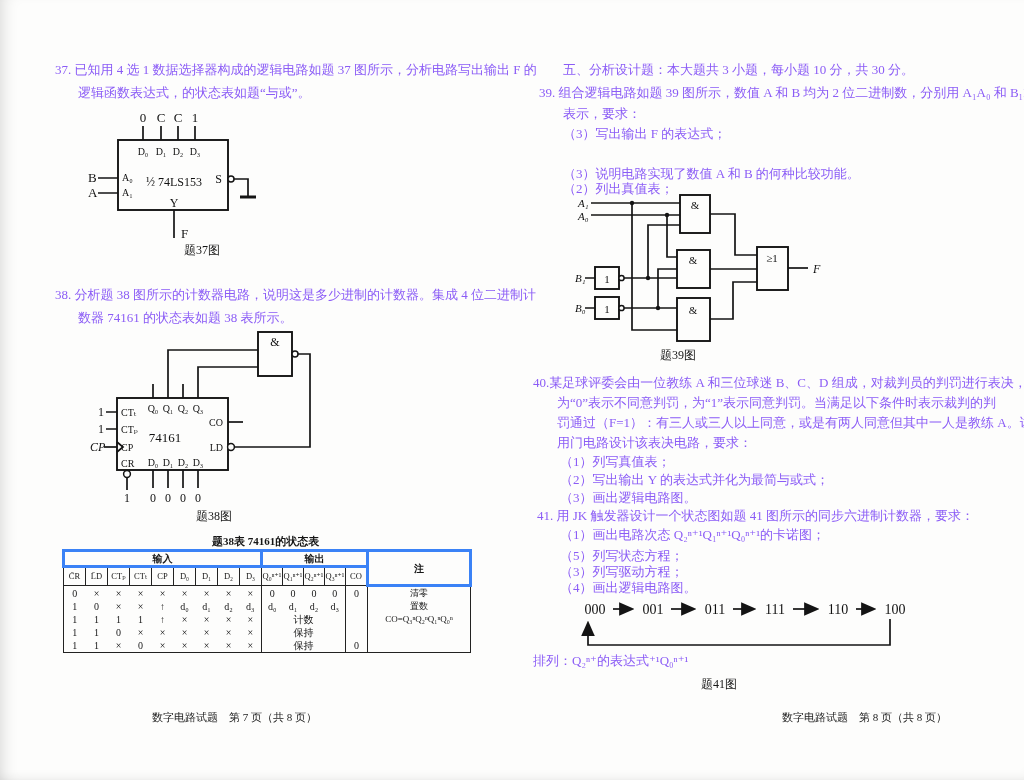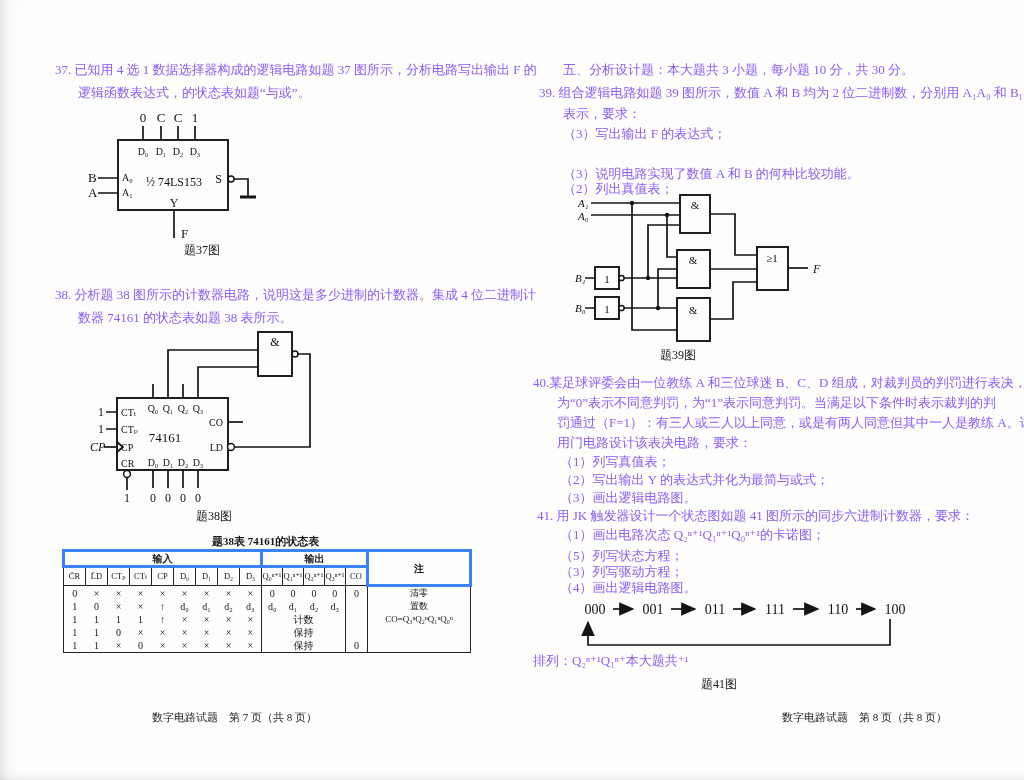--- a/index.html
+++ b/index.html
@@ -340,17 +340,17 @@
     </g>
     <g>
       <line class="wire" x1="58" y1="14" x2="76" y2="14" marker-end="url(#arr)"></line>
       <line class="wire" x1="116" y1="14" x2="138" y2="14" marker-end="url(#arr)"></line>
       <line class="wire" x1="178" y1="14" x2="198" y2="14" marker-end="url(#arr)"></line>
       <line class="wire" x1="238" y1="14" x2="261" y2="14" marker-end="url(#arr)"></line>
       <line class="wire" x1="301" y1="14" x2="318" y2="14" marker-end="url(#arr)"></line>
       <path class="wire" d="M335 24 V50 H33 V29" marker-end="url(#arr)"></path>
     </g>
   </svg>
-  <div class="qline" style="left:533px;top:653px;">排列：Q₂ⁿ⁺¹Q₁ⁿ⁺本大题共⁺¹</div>
+  <div class="qline" style="left:533px;top:653px;">排列：Q₂ⁿ⁺的表达式⁺¹Q₀ⁿ⁺¹</div>
   <div class="caption" style="left:679px;top:676px;width:80px;">题41图</div>
 
   <div class="footer" style="left:782px;">数字电路试题　第 8 页（共 8 页）</div>
 </div>
 
 </body></html>

